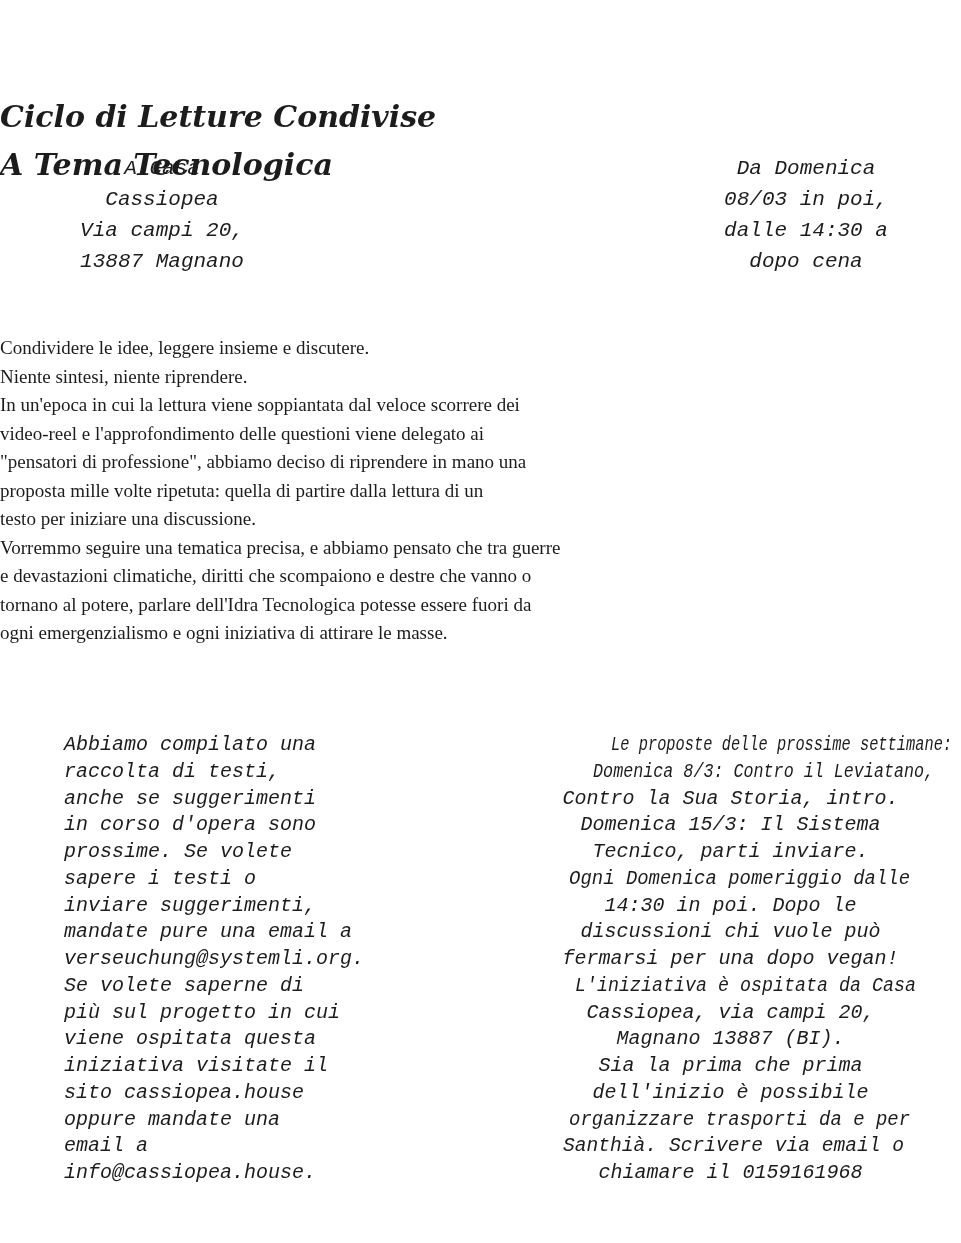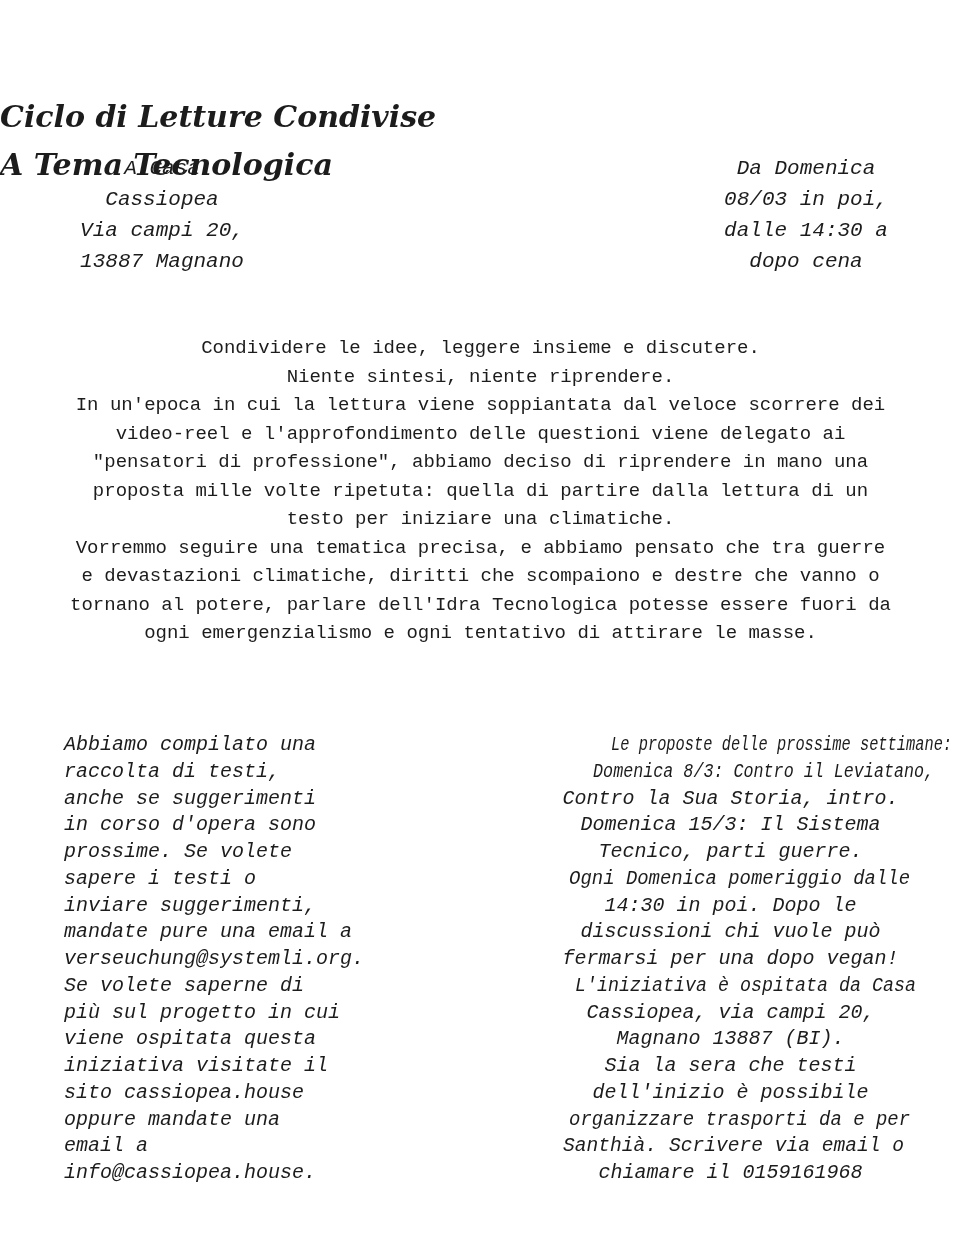--- a/index.html
+++ b/index.html
@@ -32,21 +32,21 @@
   }
   .info-block.left  { left:56px; }
   .info-block.right { right:49px; }
   .info-block .line-row { display:flex; justify-content:center; }
 
   
   .intro {
     position:absolute; top:334px; left:0; width:100%;
     font-size:19px; line-height:28.5px;
   }
-  .intro .line-row { display:flex; justify-content:center; }
+  .intro .line-row { display:flex; justify-content:flex-start;font-family:Liberation Serif, serif; }
 
   
   .col {
     position:absolute; top:732px;
     font-style:italic; font-size:20px; line-height:26.75px;
   }
   .col-left  { left:64px;  width:300px; }
   .col-right { right:60px; width:341px; }
   .col-left  .line-row { display:flex; justify-content:flex-start; }
   .col-right .line-row { display:flex; justify-content:center; }
@@ -107,33 +107,33 @@
       <div class="line-row">
       <span class="line-text">video-reel e l'approfondimento delle questioni viene delegato ai</span>
     </div>
       <div class="line-row">
       <span class="line-text">"pensatori di professione", abbiamo deciso di riprendere in mano una</span>
     </div>
       <div class="line-row">
       <span class="line-text">proposta mille volte ripetuta: quella di partire dalla lettura di un</span>
     </div>
       <div class="line-row">
-      <span class="line-text">testo per iniziare una climatiche.</span>
+      <span class="line-text">testo per iniziare una discussione.</span>
     </div>
       <div class="line-row">
       <span class="line-text">Vorremmo seguire una tematica precisa, e abbiamo pensato che tra guerre</span>
     </div>
       <div class="line-row">
       <span class="line-text">e devastazioni climatiche, diritti che scompaiono e destre che vanno o</span>
     </div>
       <div class="line-row">
       <span class="line-text">tornano al potere, parlare dell'Idra Tecnologica potesse essere fuori da</span>
     </div>
       <div class="line-row">
-      <span class="line-text">ogni emergenzialismo e ogni tentativo di attirare le masse.</span>
+      <span class="line-text">ogni emergenzialismo e ogni iniziativa di attirare le masse.</span>
     </div>
     </section>
 
   <section class="col col-left">
       <div class="line-row">
       <span class="line-text">Abbiamo compilato una</span>
     </div>
       <div class="line-row">
       <span class="line-text">raccolta di testi,</span>
     </div>
@@ -191,21 +191,21 @@
       <div class="line-row">
       <span class="line-text" style="transform-origin: 100% 50%; transform: scaleX(0.8356);">Domenica 8/3: Contro il Leviatano,</span>
     </div>
       <div class="line-row">
       <span class="line-text">Contro la Sua Storia, intro.</span>
     </div>
       <div class="line-row">
       <span class="line-text">Domenica 15/3: Il Sistema</span>
     </div>
       <div class="line-row">
-      <span class="line-text">Tecnico, parti guerre.</span>
+      <span class="line-text">Tecnico, parti inviare.</span>
     </div>
       <div class="line-row">
       <span class="line-text" style="transform-origin: 100% 50%; transform: scaleX(0.9471);">Ogni Domenica pomeriggio dalle</span>
     </div>
       <div class="line-row">
       <span class="line-text">14:30 in poi. Dopo le</span>
     </div>
       <div class="line-row">
       <span class="line-text">discussioni chi vuole può</span>
     </div>
@@ -215,21 +215,21 @@
       <div class="line-row">
       <span class="line-text" style="transform-origin: 100% 50%; transform: scaleX(0.9165);">L'iniziativa è ospitata da Casa</span>
     </div>
       <div class="line-row">
       <span class="line-text">Cassiopea, via campi 20,</span>
     </div>
       <div class="line-row">
       <span class="line-text">Magnano 13887 (BI).</span>
     </div>
       <div class="line-row">
-      <span class="line-text">Sia la sera che testi</span>
+      <span class="line-text">Sia la prima che prima</span>
     </div>
       <div class="line-row">
       <span class="line-text">dell'inizio è possibile</span>
     </div>
       <div class="line-row">
       <span class="line-text" style="transform-origin: 100% 50%; transform: scaleX(0.9471);">organizzare trasporti da e per</span>
     </div>
       <div class="line-row">
       <span class="line-text" style="transform-origin: 100% 50%; transform: scaleX(0.9797);">Santhià. Scrivere via email o</span>
     </div>

